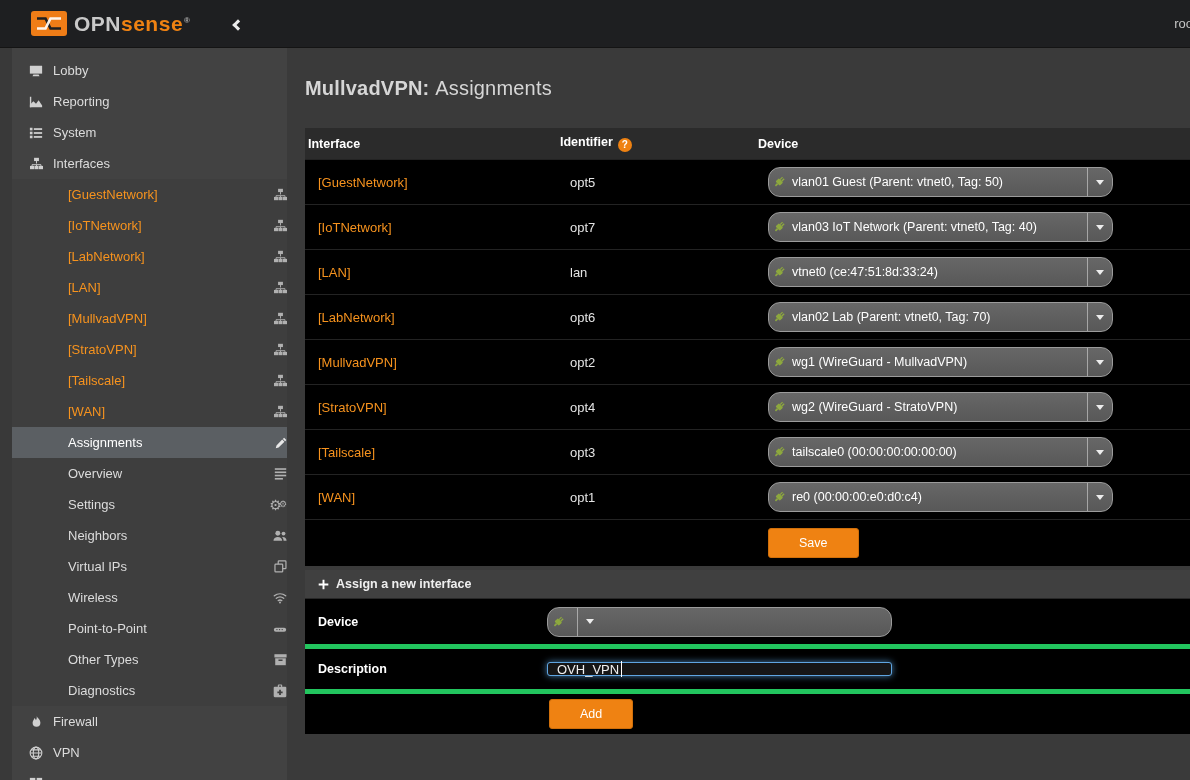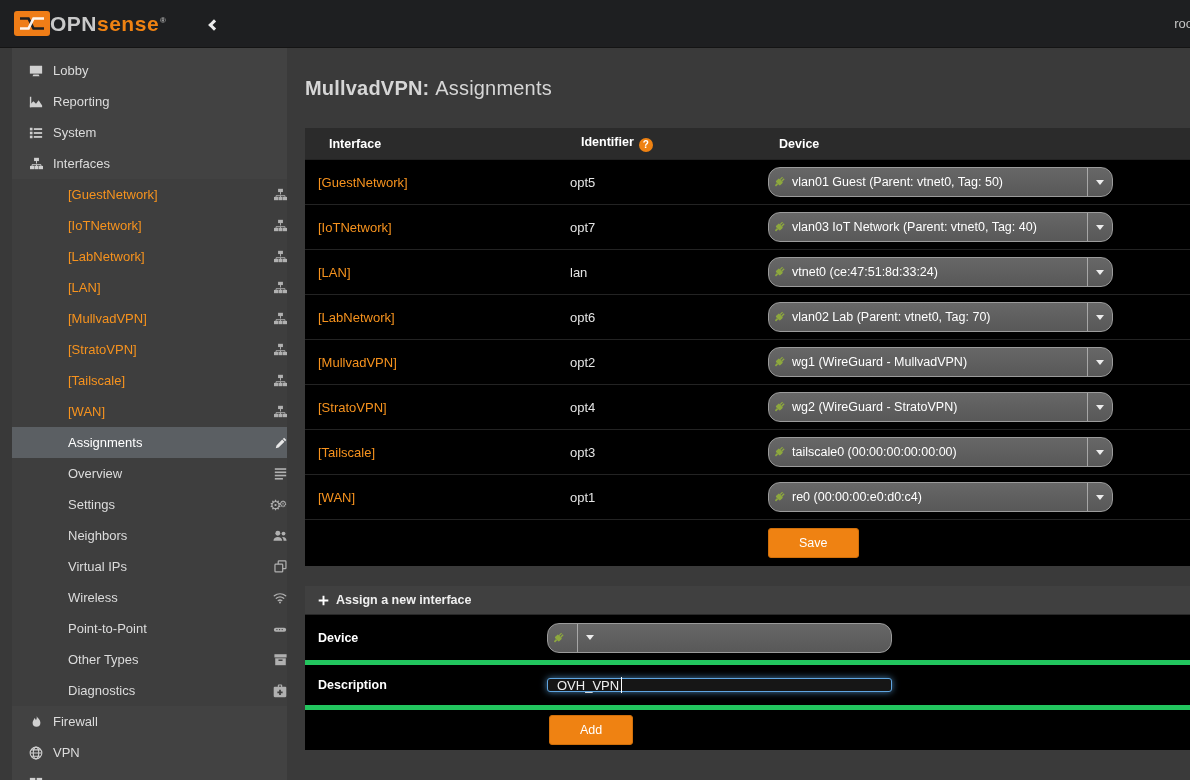--- a/index.html
+++ b/index.html
@@ -5,21 +5,21 @@
   :root{
     --accent:#ef8212; --link:#f7931e; --focus:#5fa5e1; --plug:#8da83e;
   }
   *{margin:0;padding:0;box-sizing:border-box;}
   html,body{width:1190px;height:780px;overflow:hidden;}
   body{background:#393939;font-family:"Liberation Sans",sans-serif;}
   .app{position:relative;width:1190px;height:780px;overflow:hidden;}
 
   
   .topbar{position:absolute;top:0;left:0;right:0;height:48px;background:#1e1f21;display:flex;align-items:center;z-index:10;border-bottom:1px solid #141414;}
-  .logo{display:flex;align-items:center;margin-left:14px;gap:0;cursor:pointer;}
+  .logo{display:flex;align-items:center;margin-left:31px;gap:7px;cursor:pointer;}
   .logo-text{font-size:21px;font-weight:bold;letter-spacing:.5px;line-height:1;}
   .logo-opn{color:#c9c9c9;}
   .logo-sense{color:var(--accent);}
   .logo-reg{color:#b5b5b5;font-size:8px;vertical-align:super;margin-left:1px;}
   .collapse-btn{margin-left:38px;cursor:pointer;padding:6px;}
   .chev{display:inline-block;width:8px;height:8px;border-left:3px solid #ececec;border-bottom:3px solid #ececec;transform:rotate(45deg);}
   .topbar-right{margin-left:auto;color:#c5c5c5;font-size:13px;margin-right:-3px;cursor:pointer;white-space:nowrap;}
 
   
   .sidebar{position:absolute;top:48px;left:0;width:287px;bottom:0;background:#424242;overflow:hidden;padding-top:7px;margin-left:12px;}
@@ -39,40 +39,40 @@
   
   .main{position:absolute;left:287px;top:48px;right:0;bottom:0;background:#3a3a3a;overflow:hidden;}
   .page-head{height:80px;display:flex;align-items:center;padding-left:18px;}
   .page-head h1{font-size:20px;color:#d6d6d6;font-weight:400;letter-spacing:.2px;}
   .page-head h1 b{font-weight:700;}
   .content{margin-left:18px;}
 
   
   .table-panel{background:#000;}
   .thead{display:grid;grid-template-columns:252px 198px 1fr;background:#2b2b2b;height:31px;align-items:center;color:#fff;font-size:12.5px;font-weight:bold;}
-  .thead .cell{padding-left:24px;}
+  .thead .cell{padding-left:3px;}
   .help{display:inline-block;width:14px;height:14px;margin-left:5px;border-radius:50%;background:var(--accent);color:#fff;font-size:10px;line-height:14px;text-align:center;font-weight:bold;vertical-align:-2px;cursor:pointer;}
   .trow{display:grid;grid-template-columns:252px 198px 1fr;height:45px;align-items:center;border-top:1px solid #232323;}
   .trow .cell{padding-left:13px;}
   .iface-link{color:var(--link);font-size:13px;text-decoration:none;cursor:pointer;}
   .ident{color:#e4e4e4;font-size:13px;}
   .save-row{height:47px;}
 
   
   .select{width:345px;height:30px;background:linear-gradient(#676767,#585858);border:1px solid #9b9b9b;border-radius:12px;display:flex;align-items:center;padding-left:3px;color:#fff;font-size:12.5px;cursor:pointer;overflow:hidden;}
   .select .plug{display:inline-flex;margin-right:6px;flex:none;}
   .sel-label{flex:1;white-space:nowrap;overflow:hidden;}
   .sel-caret{width:25px;align-self:stretch;display:flex;align-items:center;justify-content:center;border-left:1px solid rgba(255,255,255,.45);margin-left:6px;flex:none;}
   .caret-tri{width:0;height:0;border-left:4px solid transparent;border-right:4px solid transparent;border-top:5px solid #ededed;}
 
   
   .btn-orange{background:var(--accent);color:#fff;border:1px solid #d06f0a;border-radius:3px;font-size:12.5px;font-family:"Liberation Sans",sans-serif;padding:7px 30px;cursor:pointer;}
 
   
-  .new-panel{margin-top:20px;}
+  .new-panel{margin-top:4px;}
   .panel-head{background:#404040;height:29px;display:flex;align-items:center;padding-left:13px;color:#efefef;font-size:12.5px;font-weight:bold;gap:7px;border-bottom:1px solid #282828;}
   .panel-head .plusw{display:inline-flex;color:#fff;}
   .form-row{display:grid;grid-template-columns:242px 1fr;background:#000;height:45px;align-items:center;}
   .form-row + .form-row{border-top:5px solid #22c55e;}
   .form-label{padding-left:13px;color:#fff;font-weight:bold;font-size:12.5px;}
   .fieldcell{display:flex;align-items:center;}
   .text-input{width:345px;height:14px;background:#161616;border:1px solid var(--focus);border-radius:3px;box-shadow:0 0 7px rgba(95,165,225,.75);color:#f0f0f0;font-size:13px;display:flex;align-items:center;padding-left:9px;cursor:text;}
   .caret-line{width:1px;height:16px;background:#fff;margin-left:2px;}
 </style>
 </head>

